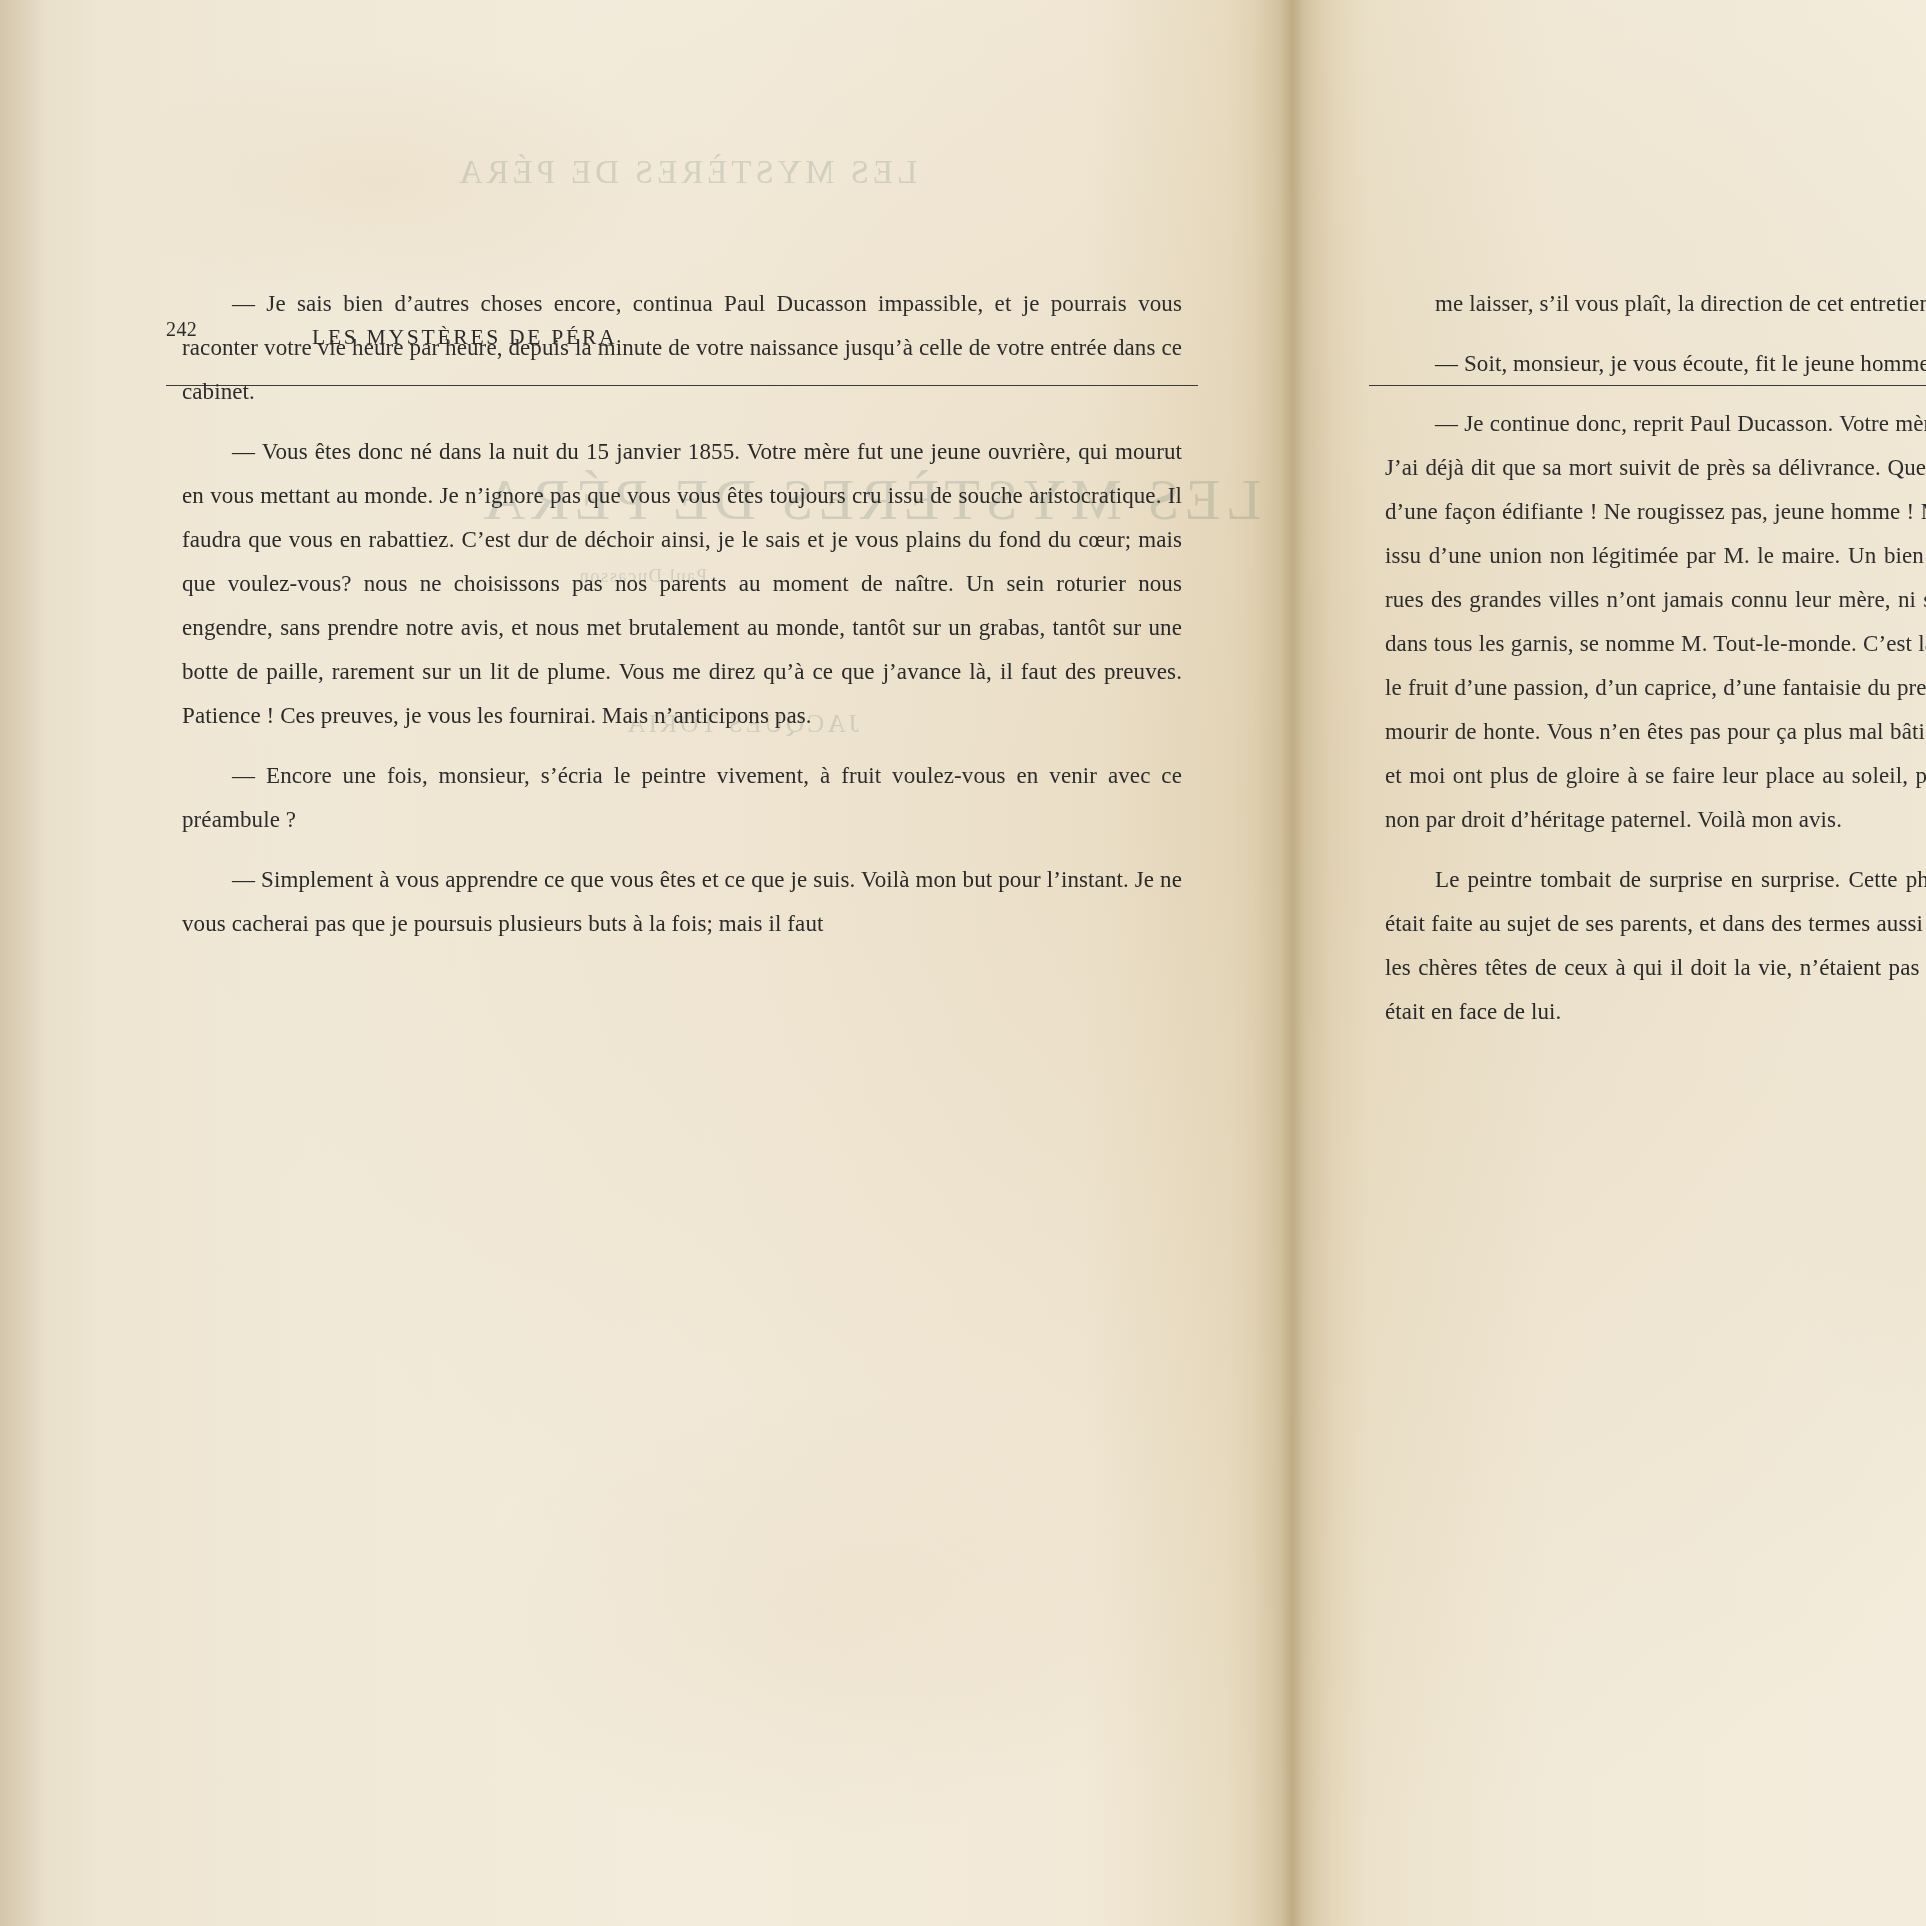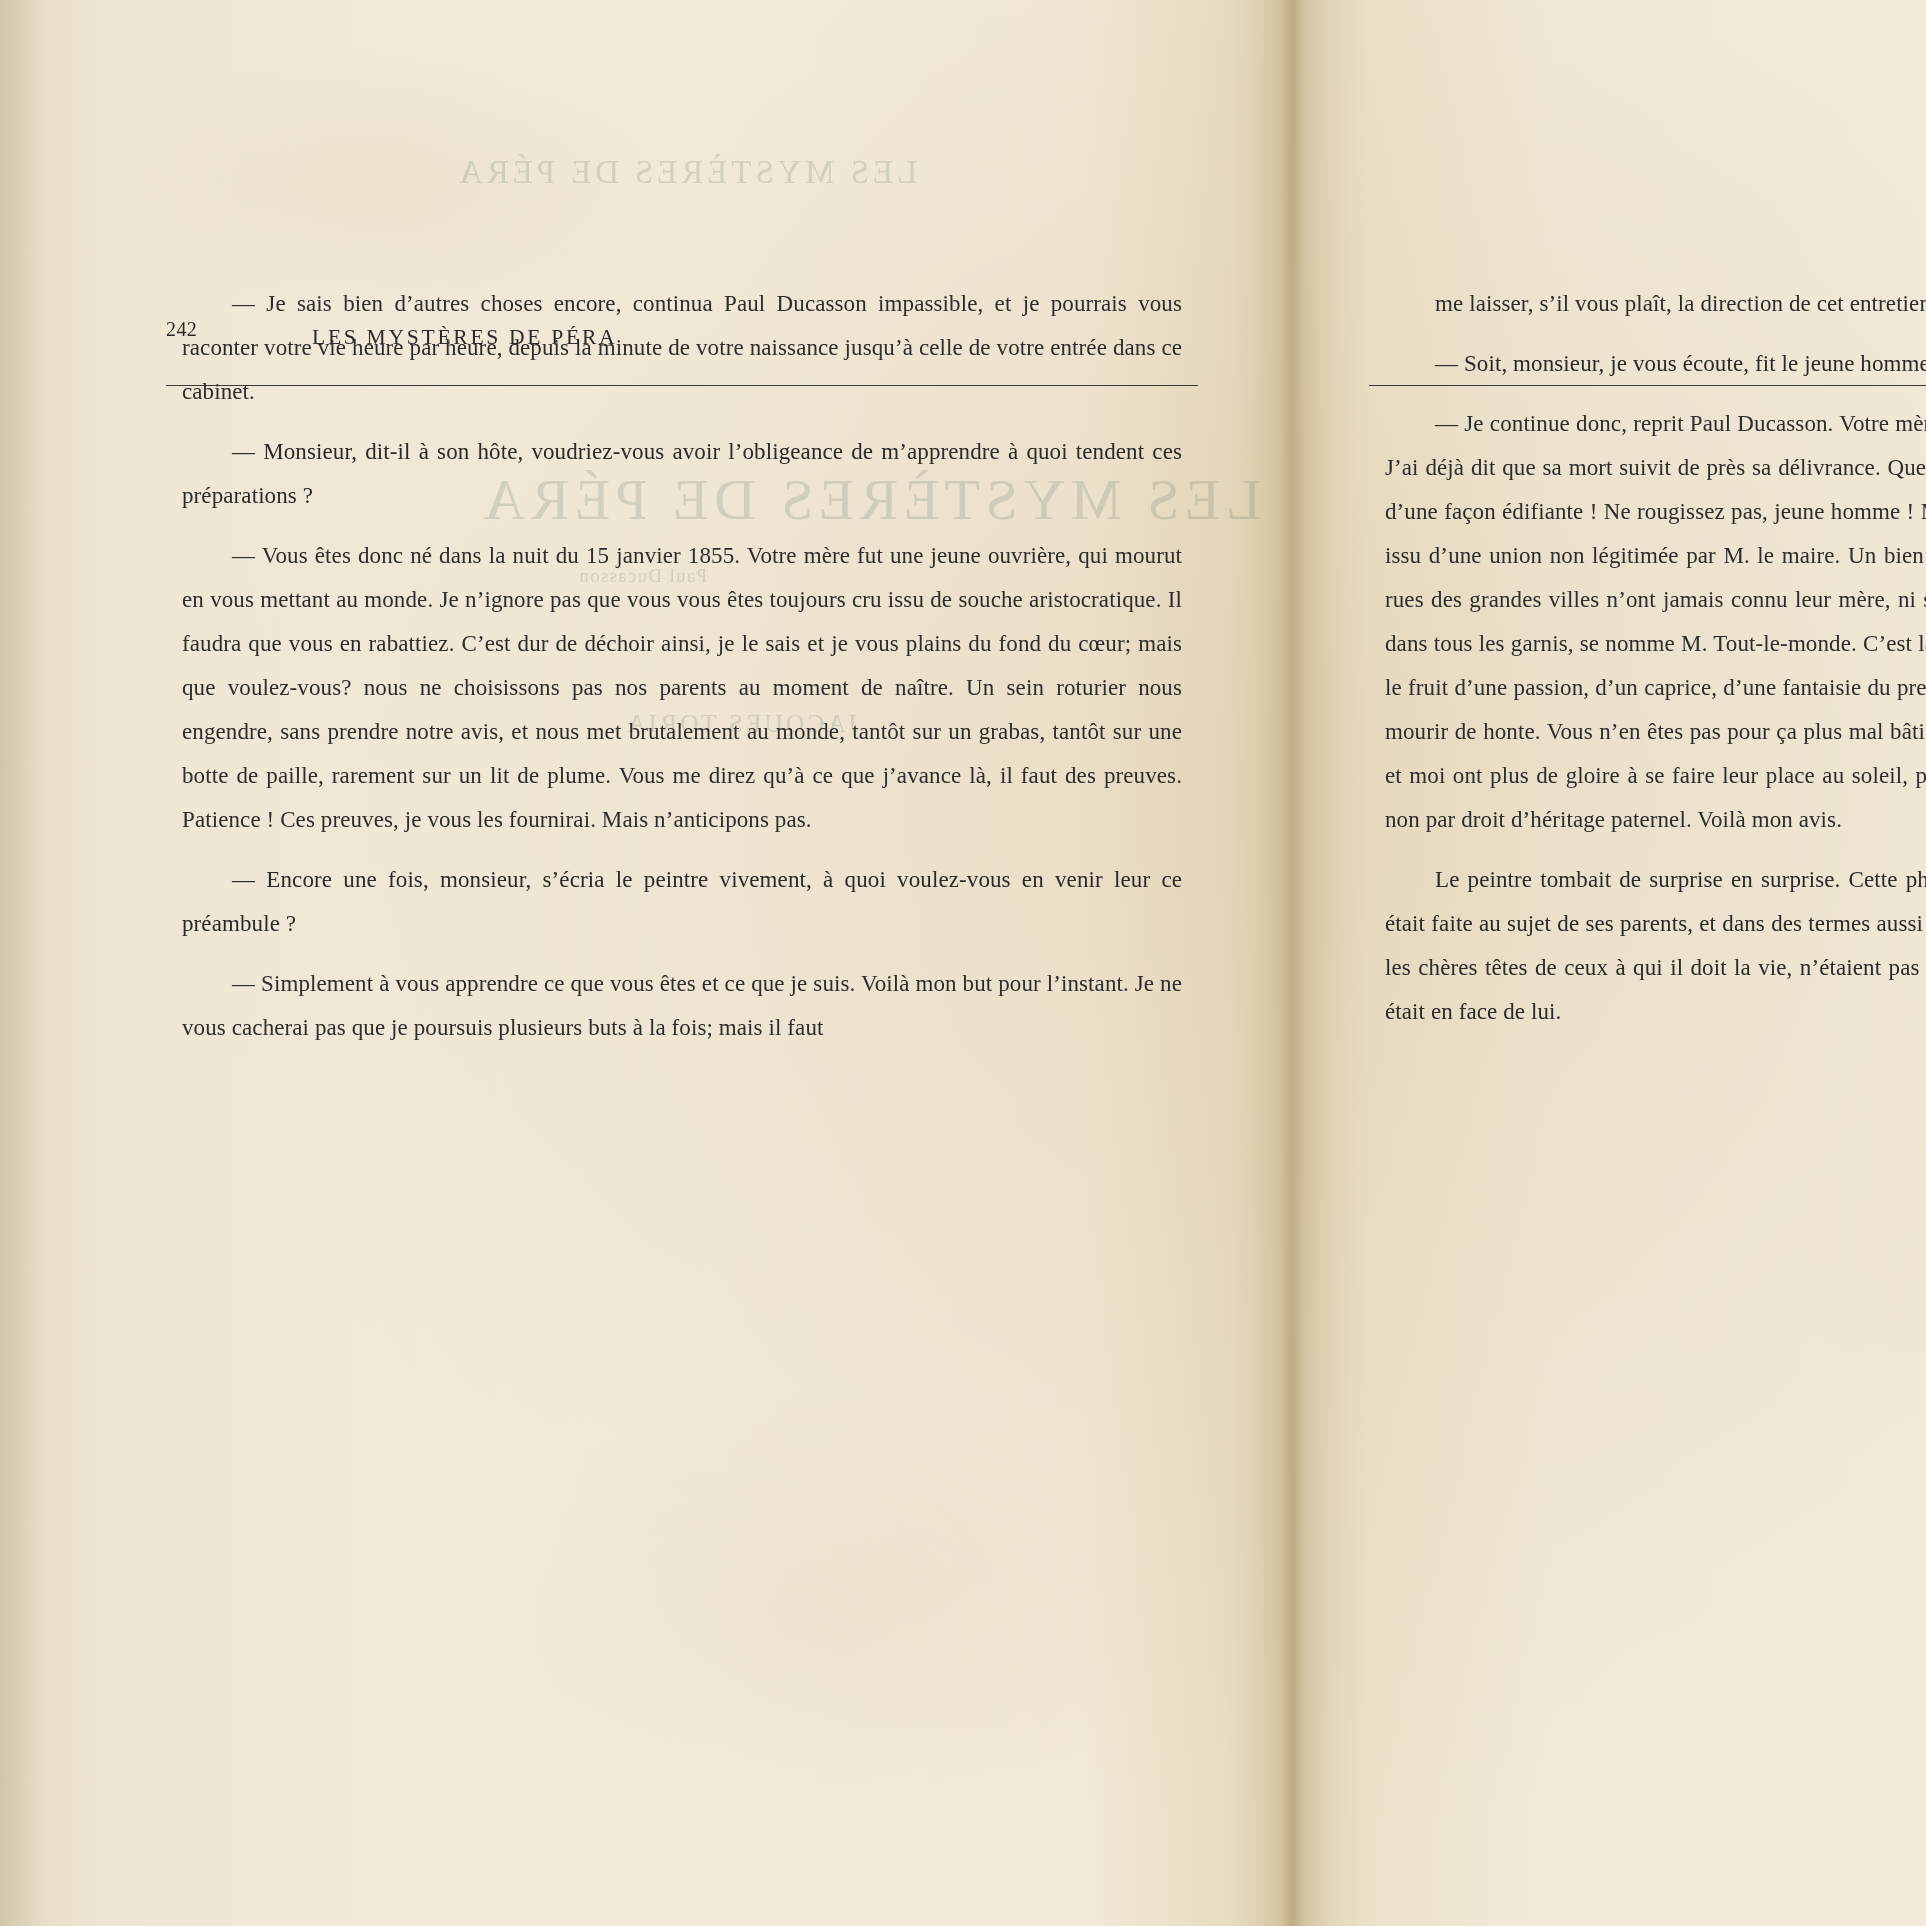--- a/index.html
+++ b/index.html
@@ -165,23 +165,22 @@
 
   <div class="page page-left">
     <div class="header header-left">
       <span class="folio folio-left">242</span>
       <span class="running-title rt-left">LES MYSTÈRES DE PÉRA</span>
       <div class="rule"></div>
     </div>
 
     <div class="textblock tb-left">
       <p>— Je sais bien d’autres choses encore, continua Paul Ducasson impassible, et je pourrais vous raconter votre vie heure par heure, depuis la minute de votre naissance jusqu’à celle de votre entrée dans ce cabinet.</p>
-      <p>— Monsieur, dit-il à son hôte, voudriez-vous avoir l’obligeance de m’apprendre à quoi tendent ces préparations ?</p>
       <p>— Vous êtes donc né dans la nuit du 15 janvier 1855. Votre mère fut une jeune ouvrière, qui mourut en vous mettant au monde. Je n’ignore pas que vous vous êtes toujours cru issu de souche aristocratique. Il faudra que vous en rabattiez. C’est dur de déchoir ainsi, je le sais et je vous plains du fond du cœur; mais que voulez-vous? nous ne choisissons pas nos parents au moment de naître. Un sein roturier nous engendre, sans prendre notre avis, et nous met brutalement au monde, tantôt sur un grabas, tantôt sur une botte de paille, rarement sur un lit de plume. Vous me direz qu’à ce que j’avance là, il faut des preuves. Patience ! Ces preuves, je vous les fournirai. Mais n’anticipons pas.</p>
-      <p>— Encore une fois, monsieur, s’écria le peintre vivement, à quoi voulez-vous en venir leur ce préambule ?</p>
+      <p>— Encore une fois, monsieur, s’écria le peintre vivement, à fruit voulez-vous en venir avec ce préambule ?</p>
       <p>— Simplement à vous apprendre ce que vous êtes et ce que je suis. Voilà mon but pour l’instant. Je ne vous cacherai pas que je poursuis plusieurs buts à la fois; mais il faut</p>
     </div>
   </div>
 
   <div class="page page-right">
     <div class="header header-right">
 
       <div class="rule"></div>
     </div>
   </div>

